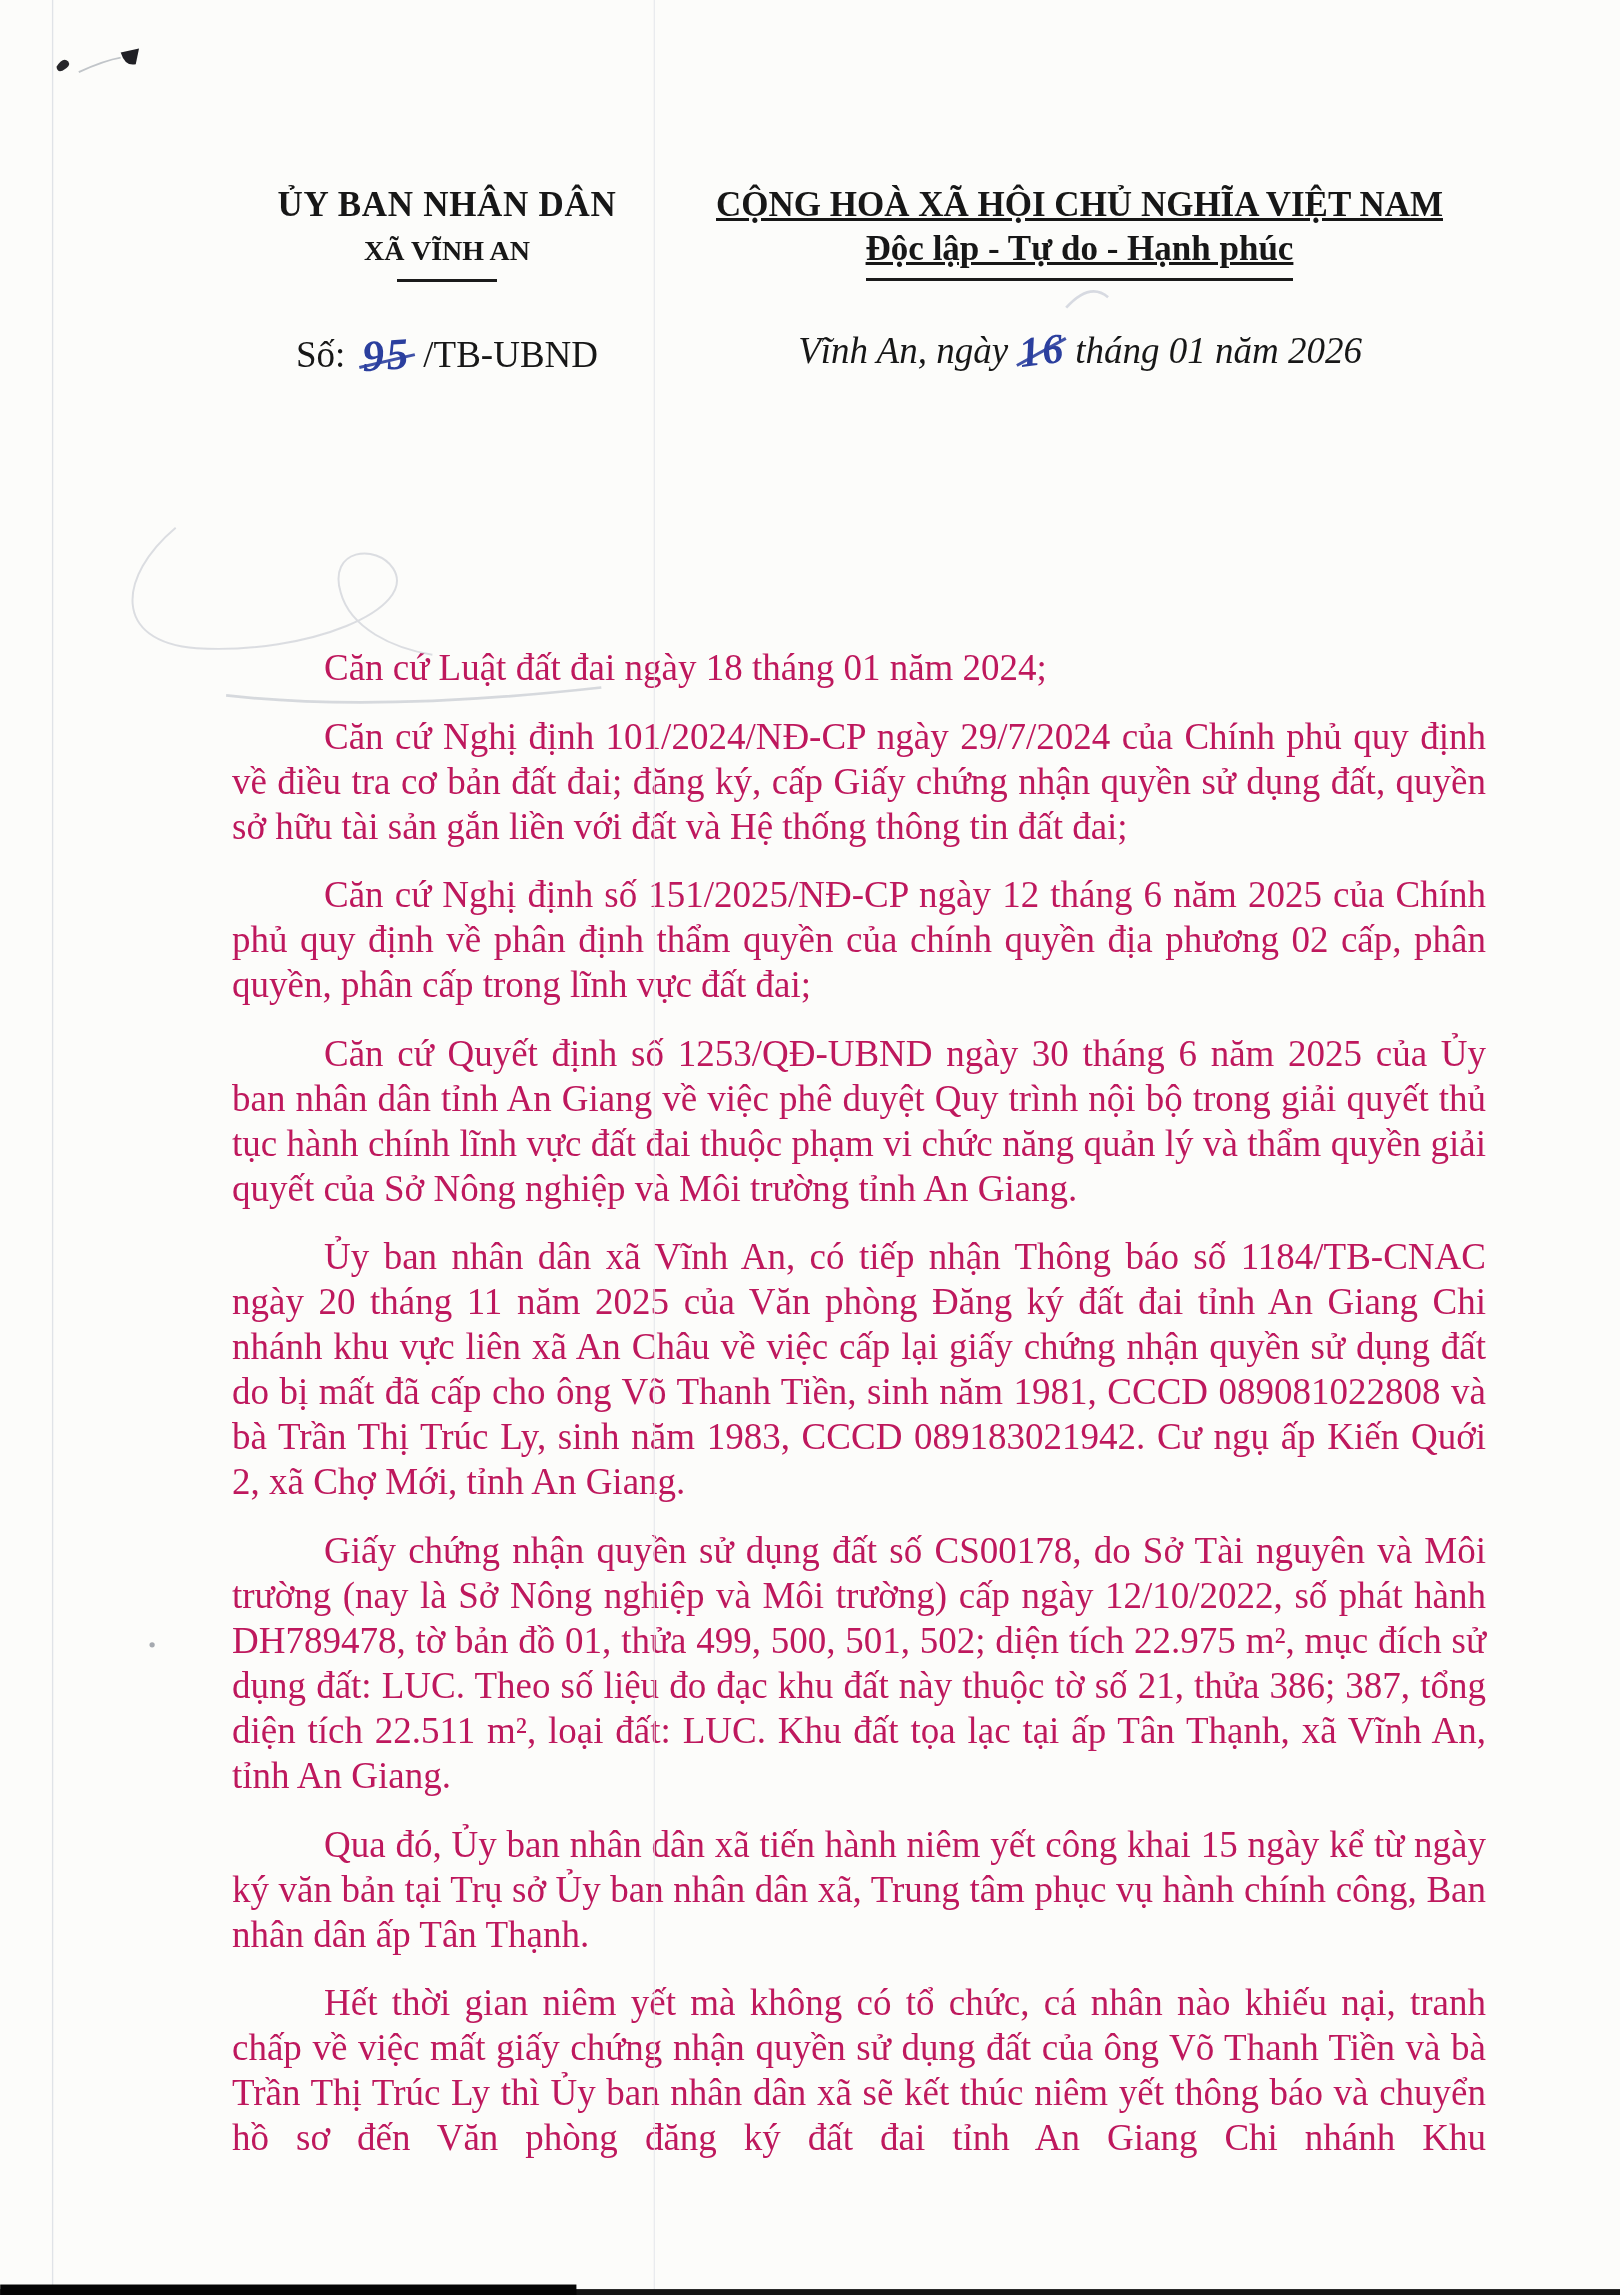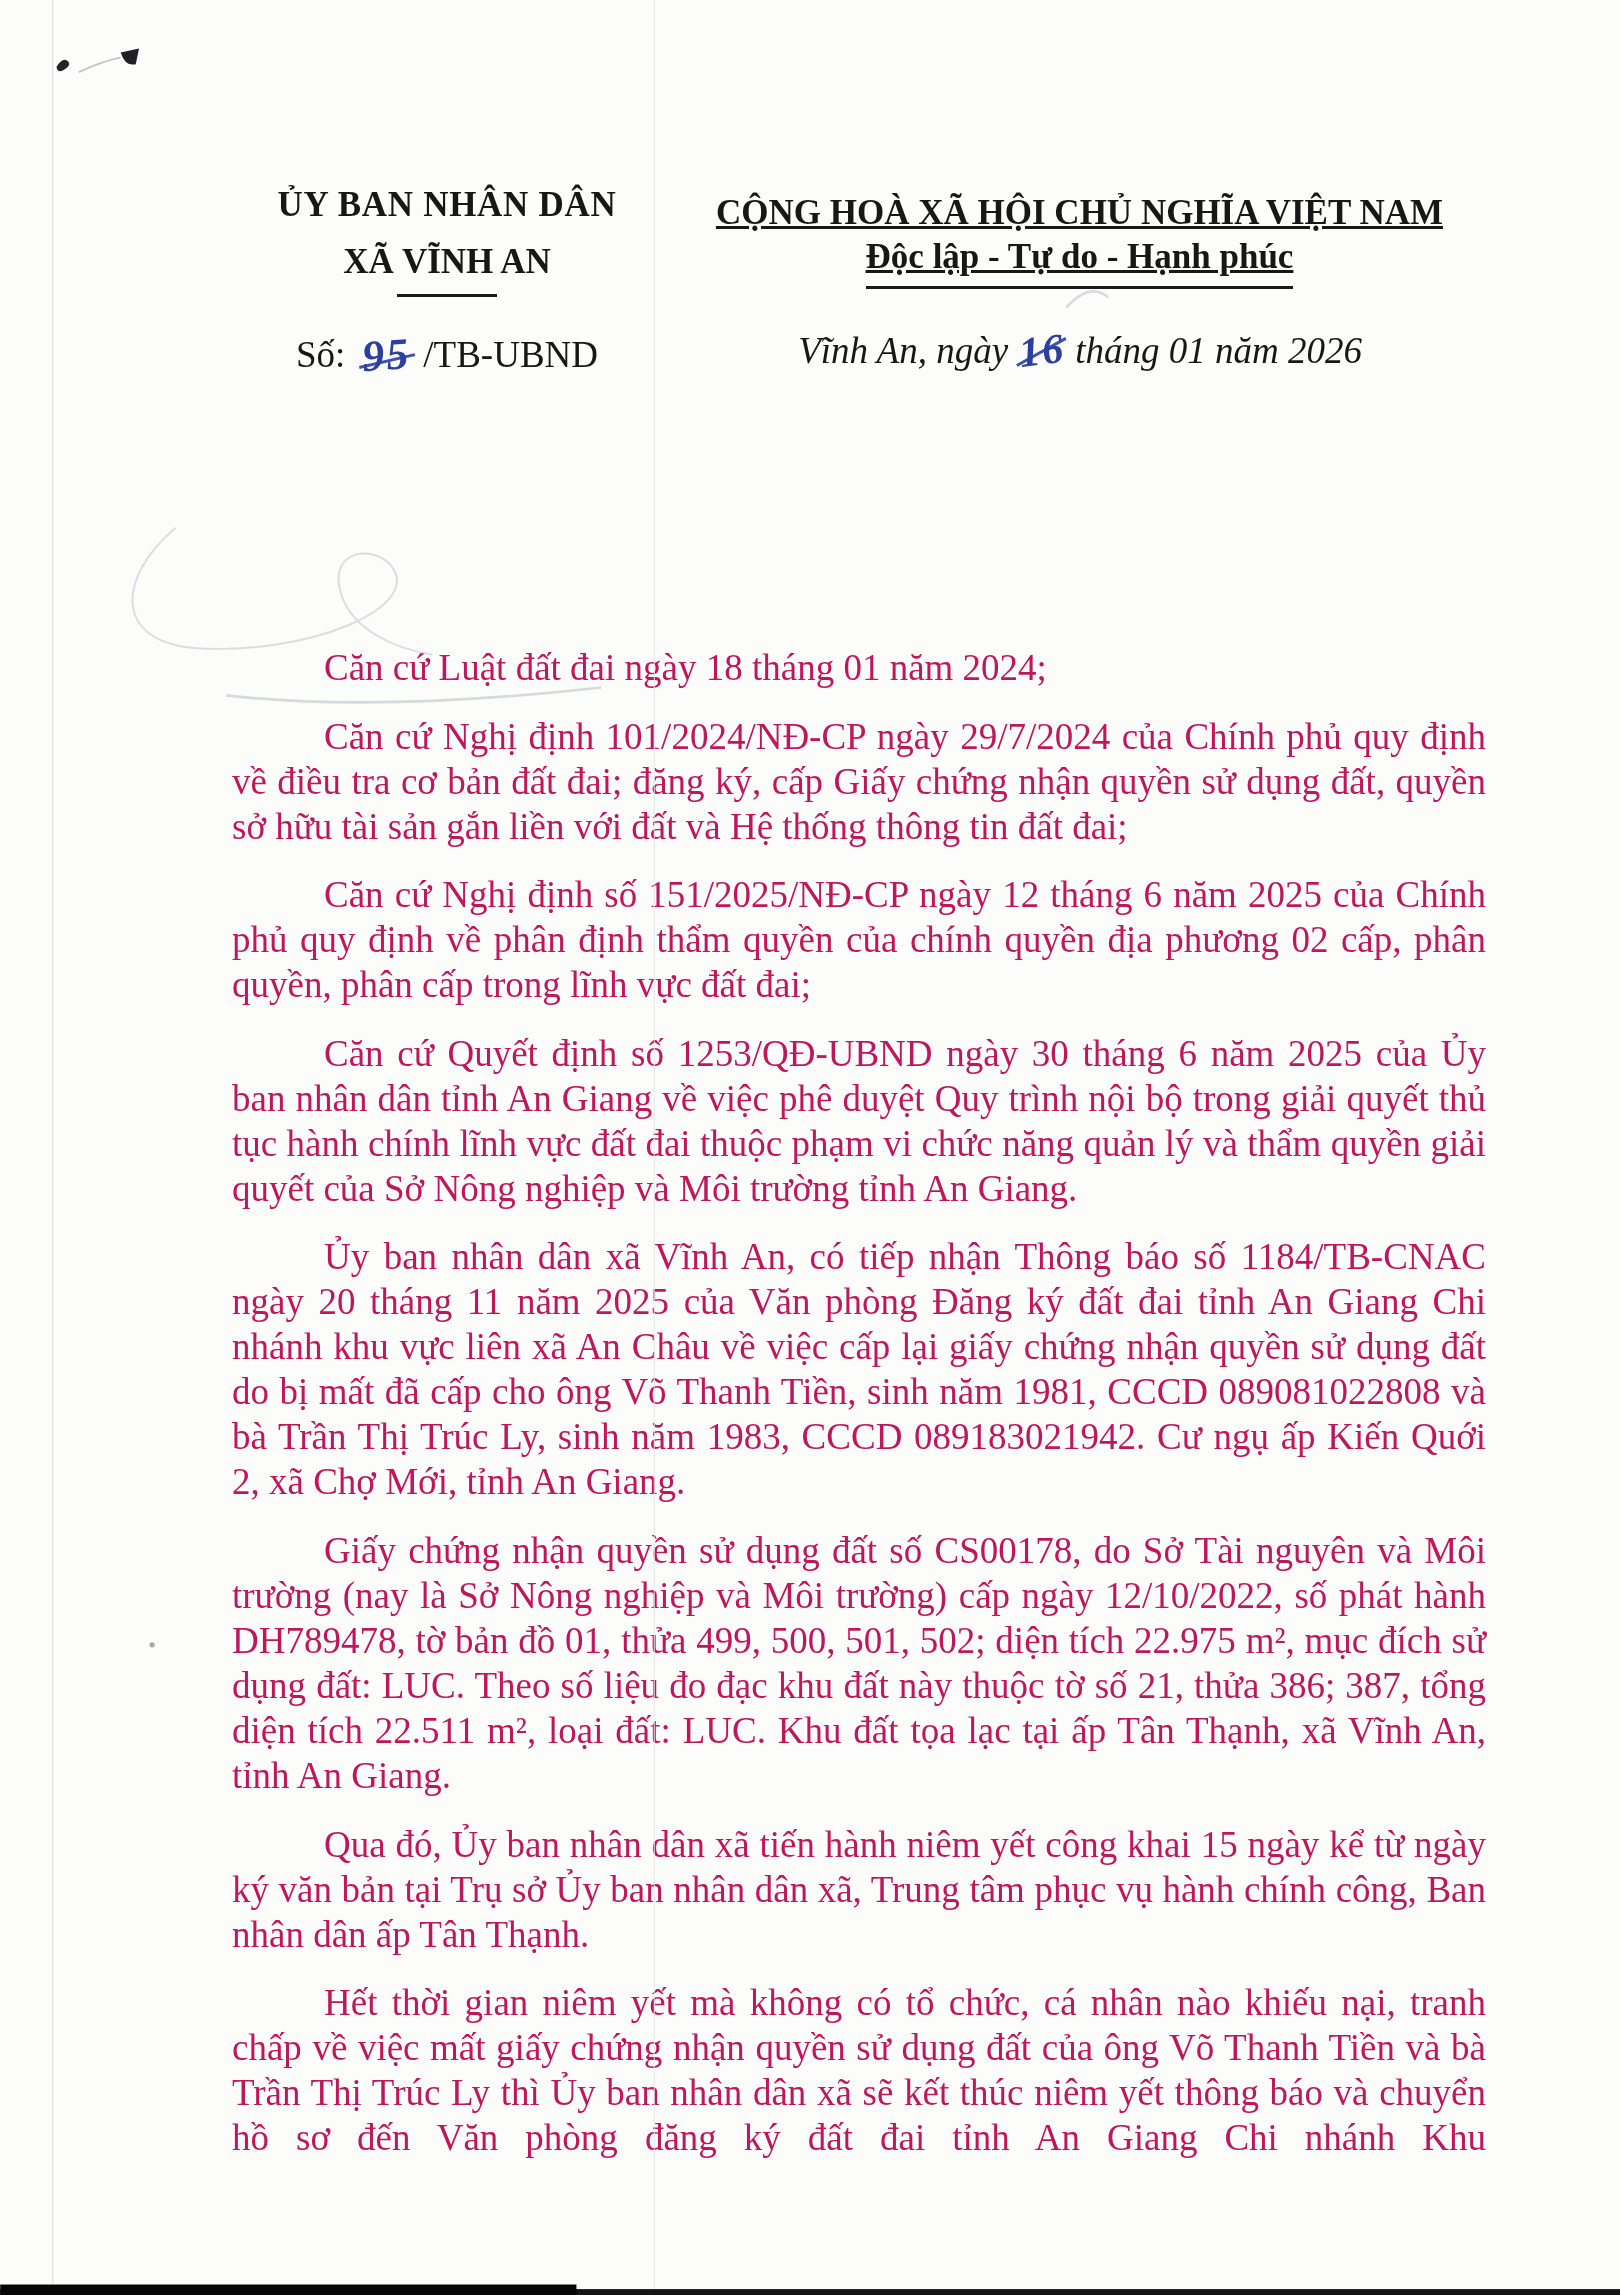--- a/index.html
+++ b/index.html
@@ -5,24 +5,24 @@
   html,body{margin:0;padding:0;background:#e9e9e9;}
   .page{
     position:relative;
     width:1621px;height:2295px;
     background:#fcfcfa;
     overflow:hidden;
     font-family:"Liberation Serif","DejaVu Serif",serif;
     color:#171717;
   }
   
-  .hdr{position:absolute;top:185px;left:234px;width:1265px;display:flex;align-items:center;}
+  .hdr{position:absolute;top:185px;left:234px;width:1265px;display:flex;}
   .hdr-left{width:426px;text-align:center;}
   .hdr-left .l1{font-size:35px;font-weight:bold;letter-spacing:0.7px;white-space:nowrap;}
-  .hdr-left .l2{font-size:35px;font-weight:bold;margin-top:17px;}
+  .hdr-left .l2{font-size:28px;font-weight:bold;margin-top:10px;}
   .hdr-left .rule{width:100px;height:3.3px;background:#1b1b1b;margin:11.8px auto 0;}
   .hdr-right{flex:1;text-align:center;text-decoration:underline;}
   .hdr-right .l1{font-size:35px;font-weight:bold;white-space:nowrap;}
   .hdr-right .l2{font-size:35px;font-weight:bold;margin-top:4px;}
   .hdr-right .rule{width:427px;height:3.3px;background:#1b1b1b;margin:9.2px auto 0;}
   .so-line{position:absolute;top:327px;left:234px;width:426px;text-align:center;font-size:37px;white-space:nowrap;}
   .date-line{position:absolute;top:325px;left:660px;width:840px;text-align:center;font-size:37px;font-style:italic;white-space:nowrap;}
   .ink{
     position:relative;display:inline-block;
     color:#2b3f9e;font-style:italic;font-weight:600;

